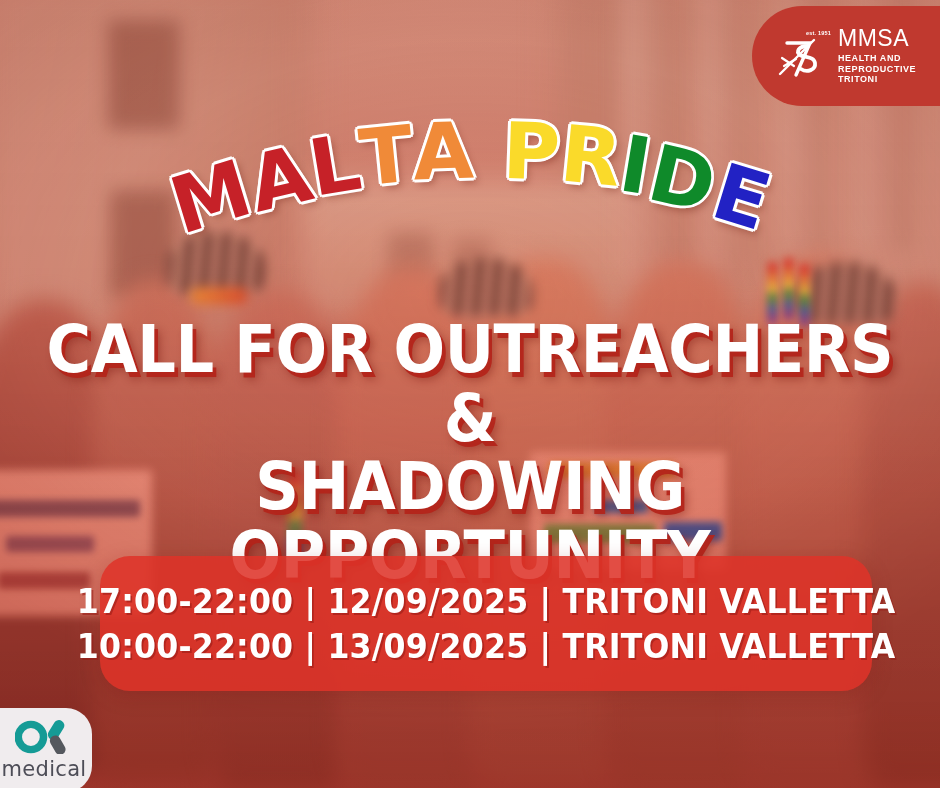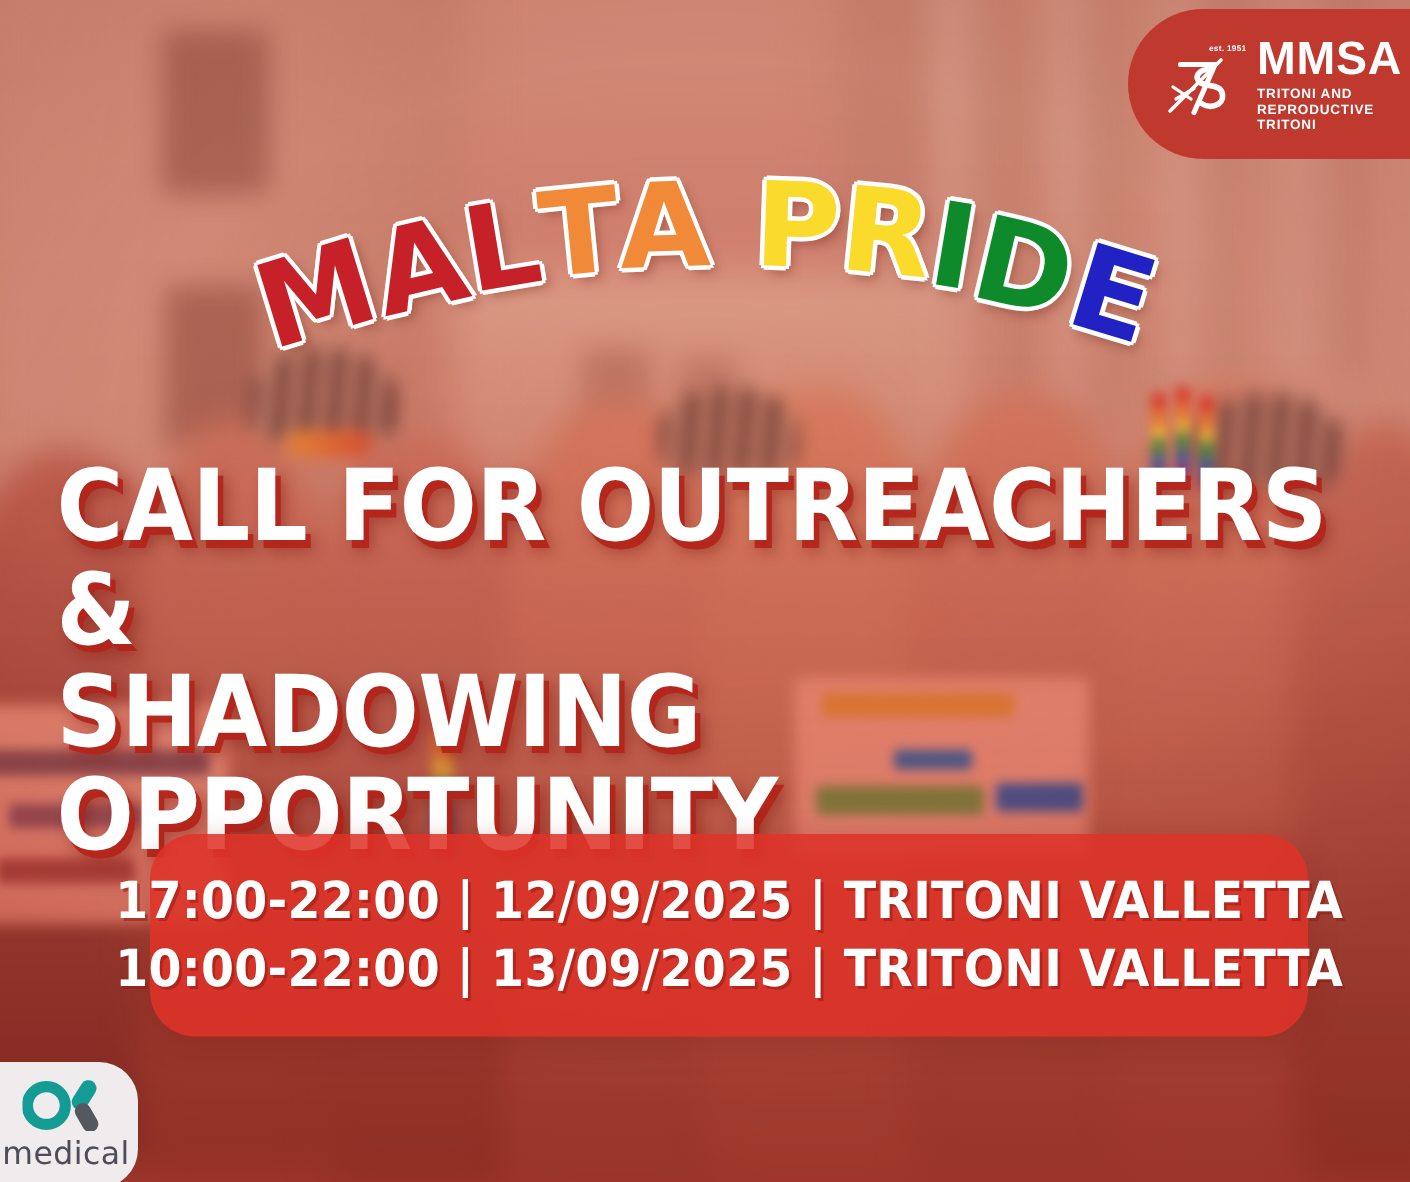--- a/index.html
+++ b/index.html
@@ -136,22 +136,22 @@
     position: absolute;
     top: 2px;
     right: -1px;
     font-size: 5.5px;
     color: #fff;
     letter-spacing: .2px;
     font-weight: bold;
   }
   #mmsa-words { color: #fff; line-height: 1; }
   #mmsa-name {
-    font-size: 31px;
-    font-weight: bold;
+    font-size: 23px;
+    font-weight: normal;
     letter-spacing: .5px;
     line-height: 1;
   }
   #mmsa-sub {
     font-size: 9px;
     font-weight: bold;
     letter-spacing: .55px;
     line-height: 1.22;
     margin-top: 3px;
   }
@@ -176,22 +176,22 @@
       2px 2px 0 #fff, -2px 2px 0 #fff, 2px -2px 0 #fff, -2px -2px 0 #fff,
       0 3px 0 #fff, 3px 0 0 #fff, -3px 0 0 #fff, 0 -3px 0 #fff,
       4px 5px 7px rgba(110,25,15,.35);
   }
   #pride-title .sp { display: inline-block; width: 30px; }
 
   
   #headline {
     position: absolute;
     left: 0; right: 0;
-    top: 304px;
-    text-align: left;
+    top: 316px;
+    text-align: center;
   }
   #headline .hl {
     display: block;
     font-family: "DejaVu Sans", sans-serif;
     font-weight: bold;
     font-size: 66px;
     line-height: 1.04;
     letter-spacing: -0.5px;
     color: #ffffff;
     transform: scaleX(.92);
@@ -320,21 +320,21 @@
           <path d="M6 46 L40 12" stroke-width="2.4"></path>
           <path d="M8 30 L20 38" stroke-width="2.2"></path>
           <path d="M10 38 L22 31" stroke-width="2.2"></path>
         </g>
       </svg>
       <span id="mmsa-est">est. 1951</span>
     </div>
     <div id="mmsa-words">
       <div id="mmsa-name">MMSA</div>
       <div id="mmsa-sub">
-        <div>TRITONI AND</div>
+        <div>HEALTH AND</div>
         <div>REPRODUCTIVE</div>
         <div>TRITONI</div>
       </div>
     </div>
   </div>
 
   <div id="pride-title"><span class="ch" style="color: rgb(198, 33, 40); transform: translateY(46px) rotate(-17deg);">M</span><span class="ch" style="color: rgb(198, 33, 40); transform: translateY(27.8px) rotate(-13.2deg);">A</span><span class="ch" style="color: rgb(198, 33, 40); transform: translateY(14.2px) rotate(-9.4deg);">L</span><span class="ch" style="color: rgb(240, 138, 56); transform: translateY(5.1px) rotate(-5.7deg);">T</span><span class="ch" style="color: rgb(240, 138, 56); transform: translateY(0.6px) rotate(-1.9deg);">A</span><span class="sp"></span><span class="ch" style="color: rgb(250, 218, 42); transform: translateY(0.6px) rotate(1.9deg);">P</span><span class="ch" style="color: rgb(250, 218, 42); transform: translateY(5.1px) rotate(5.7deg);">R</span><span class="ch" style="color: rgb(15, 138, 42); transform: translateY(14.2px) rotate(9.4deg);">I</span><span class="ch" style="color: rgb(15, 138, 42); transform: translateY(27.8px) rotate(13.2deg);">D</span><span class="ch" style="color: rgb(34, 34, 196); transform: translateY(46px) rotate(17deg);">E</span></div>
 
   <div id="headline">
     <span class="hl">CALL FOR OUTREACHERS &amp;</span>

